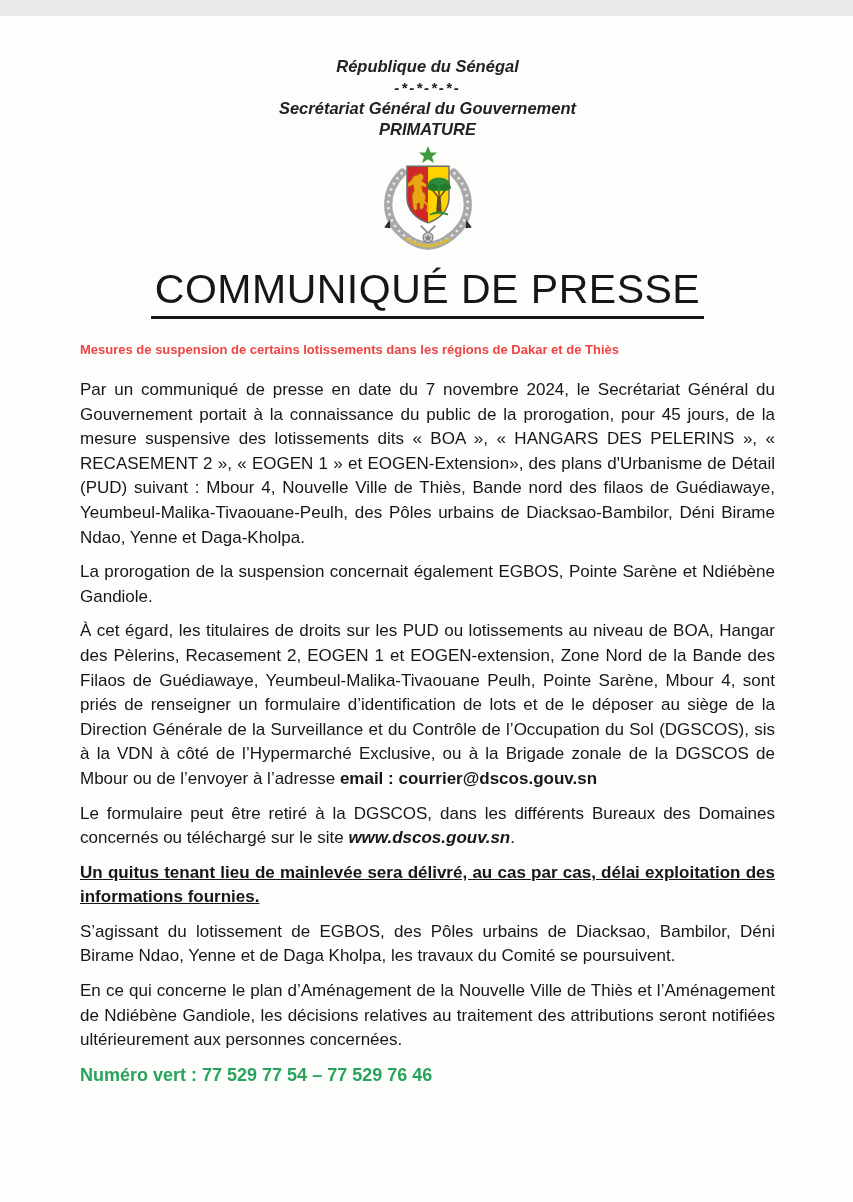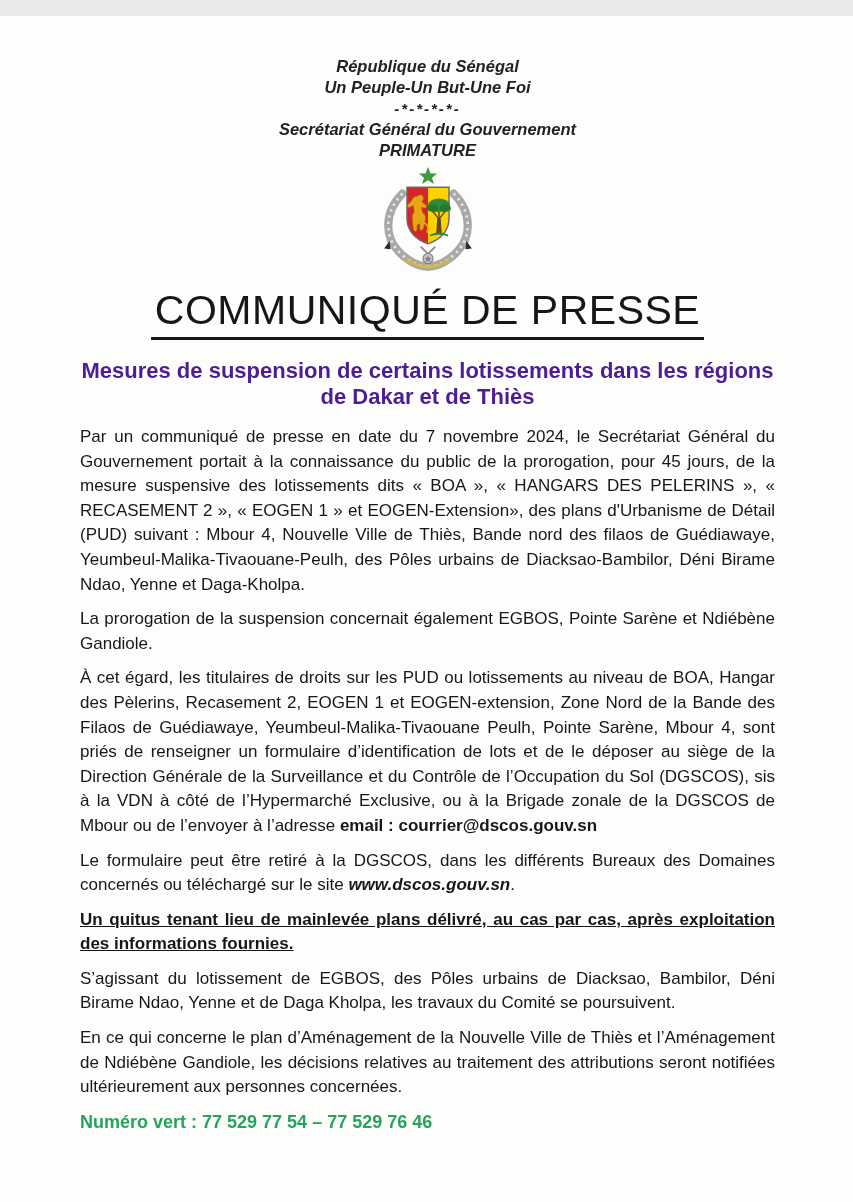--- a/index.html
+++ b/index.html
@@ -32,25 +32,25 @@
     font-size: 41px;
     font-weight: 400;
     letter-spacing: 0.5px;
     color: #161616;
     border-bottom: 3px solid #161616;
     padding: 0 4px 3px;
     white-space: nowrap;
   }
   .doc-subtitle {
     margin: 18px 0 0;
-    text-align: center;
-    font-size: 22px;
+    text-align: left;
+    font-size: 13px;
     font-weight: 700;
     line-height: 26px;
-    color: #4c1d95;
+    color: #ef4444;
   }
   .body-text p {
     margin: 10px 0 0;
     font-size: 17px;
     line-height: 24.6px;
     text-align: justify;
     color: #171717;
   }
   .body-text p:first-child { margin-top: 15px; }
   .body-text .b { font-weight: 700; }
@@ -63,21 +63,20 @@
     color: #28a35b;
   }
 </style>
 </head>
 <body>
 
 <div class="page">
 
   <div class="letterhead">
     <div>République du Sénégal</div>
-    <div>Un Peuple-Un But-Une Foi</div>
     <div class="sep">-*-*-*-*-</div>
     <div>Secrétariat Général du Gouvernement</div>
     <div>PRIMATURE</div>
   </div>
 
   <div class="emblem-wrap">
     <svg width="128" height="110" viewBox="0 0 140 120" aria-hidden="true">
 
       <polygon points="70,1 72.8,8 80,8.1 74.4,12.6 76.4,19.6 70,15.5 63.6,19.6 65.6,12.6 60,8.1 67.2,8" fill="#3d9b3d"></polygon>
 
@@ -121,20 +120,20 @@
     <h1 class="doc-title">COMMUNIQUÉ DE PRESSE</h1>
   </div>
 
   <h2 class="doc-subtitle">Mesures de suspension de certains lotissements dans les régions de Dakar et de Thiès</h2>
 
   <div class="body-text">
     <p><span>Par un communiqué de presse en date du 7 novembre 2024, le Secrétariat Général du Gouvernement portait à la connaissance du public de la prorogation, pour 45 jours, de la mesure suspensive des lotissements dits « BOA », « HANGARS DES PELERINS », « RECASEMENT 2 », « EOGEN 1 » et EOGEN-Extension», des plans d'Urbanisme de Détail (PUD) suivant : Mbour 4, Nouvelle Ville de Thiès, Bande nord des filaos de Guédiawaye, Yeumbeul-Malika-Tivaouane-Peulh, des Pôles urbains de Diacksao-Bambilor, Déni Birame Ndao, Yenne et Daga-Kholpa.</span></p>
     <p><span>La prorogation de la suspension concernait également EGBOS, Pointe Sarène et Ndiébène Gandiole.</span></p>
     <p><span>À cet égard, les titulaires de droits sur les PUD ou lotissements au niveau de BOA, Hangar des Pèlerins, Recasement 2, EOGEN 1 et EOGEN-extension, Zone Nord de la Bande des Filaos de Guédiawaye, Yeumbeul-Malika-Tivaouane Peulh, Pointe Sarène, Mbour 4, sont priés de renseigner un formulaire d’identification de lots et de le déposer au siège de la Direction Générale de la Surveillance et du Contrôle de l’Occupation du Sol (DGSCOS), sis à la VDN à côté de l’Hypermarché Exclusive, ou à la Brigade zonale de la DGSCOS de Mbour ou de l’envoyer à l’adresse </span><span class="b">email : courrier@dscos.gouv.sn</span></p>
     <p><span>Le formulaire peut être retiré à la DGSCOS, dans les différents Bureaux des Domaines concernés ou téléchargé sur le site </span><span class="bi">www.dscos.gouv.sn</span><span>.</span></p>
-    <p class="emphasis-para"><span>Un quitus tenant lieu de mainlevée plans délivré, au cas par cas, après exploitation des informations fournies.</span></p>
+    <p class="emphasis-para"><span>Un quitus tenant lieu de mainlevée sera délivré, au cas par cas, délai exploitation des informations fournies.</span></p>
     <p><span>S’agissant du lotissement de EGBOS, des Pôles urbains de Diacksao, Bambilor, Déni Birame Ndao, Yenne et de Daga Kholpa, les travaux du Comité se poursuivent.</span></p>
     <p><span>En ce qui concerne le plan d’Aménagement de la Nouvelle Ville de Thiès et l’Aménagement de Ndiébène Gandiole, les décisions relatives au traitement des attributions seront notifiées ultérieurement aux personnes concernées.</span></p>
   </div>
 
   <div class="footer-line">Numéro vert : 77 529 77 54 – 77 529 76 46</div>
 
 </div>
 
 </body></html>

